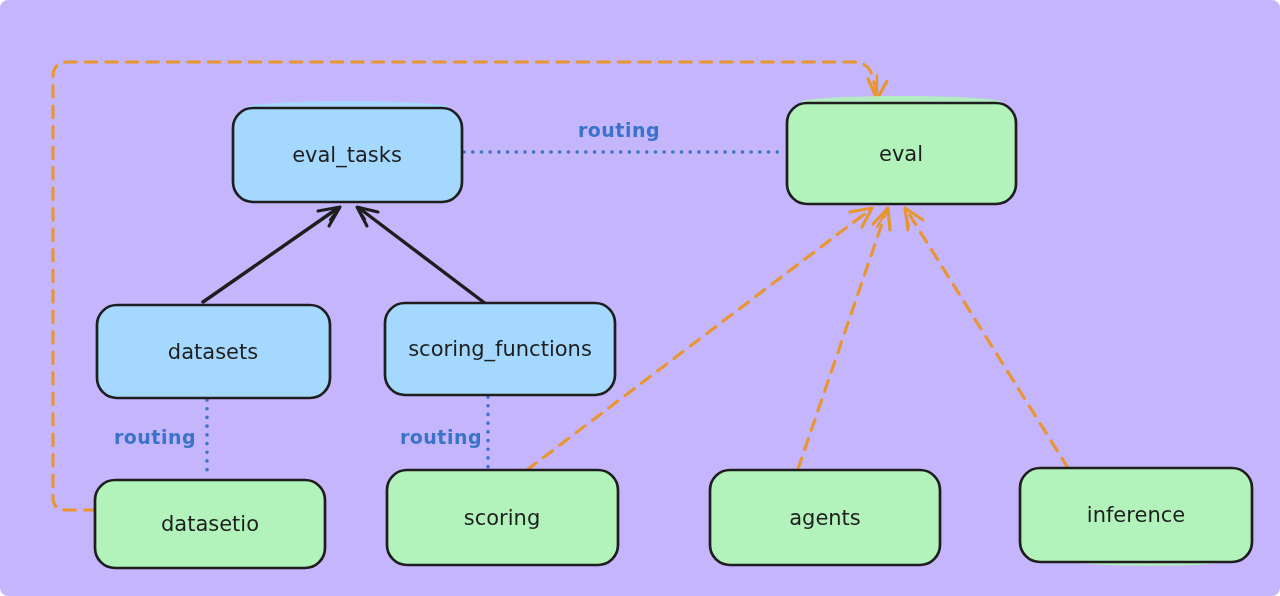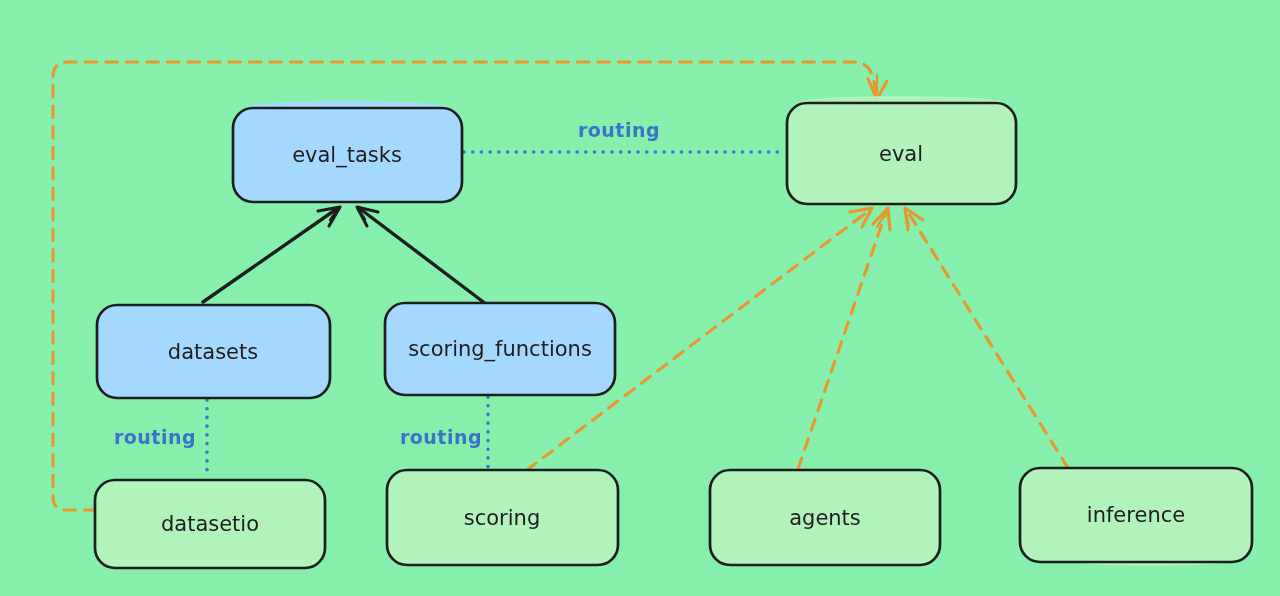--- a/index.html
+++ b/index.html
@@ -1,17 +1,17 @@
 <!DOCTYPE html>
 <html><head>
 <meta charset="utf-8">
 <style>
   html,body{margin:0;padding:0;background:#ffffff;}
-  .canvas{position:relative;width:1280px;height:596px;background:#86efac;overflow:hidden;
-          font-family:"DejaVu Sans",sans-serif;}
+  .canvas{position:relative;width:1280px;height:596px;background:#c4b5fd;overflow:hidden;
+          font-family:"DejaVu Sans",sans-serif;border-radius:8px;}
   svg{position:absolute;left:0;top:0;}
   .edge{fill:none;stroke-linecap:round;stroke-linejoin:round;}
   .solid{stroke-width:3.4;}
   .dotted{stroke-width:3.6;stroke-dasharray:0.1 8.6;}
   .dashed{stroke-width:3.1;stroke-dasharray:11.5 9;}
   .head{stroke-width:3.1;fill:none;stroke-linecap:round;stroke-linejoin:round;}
   .sketch{stroke-width:2.2;fill:none;stroke-linecap:round;}
   .node-rect{stroke:#1e1e1e;stroke-width:2.7;}
   .node-label{font-family:"DejaVu Sans",sans-serif;font-size:21px;text-anchor:middle;}
   .routing-label{font-family:"DejaVu Sans",sans-serif;font-size:19px;font-weight:bold;

